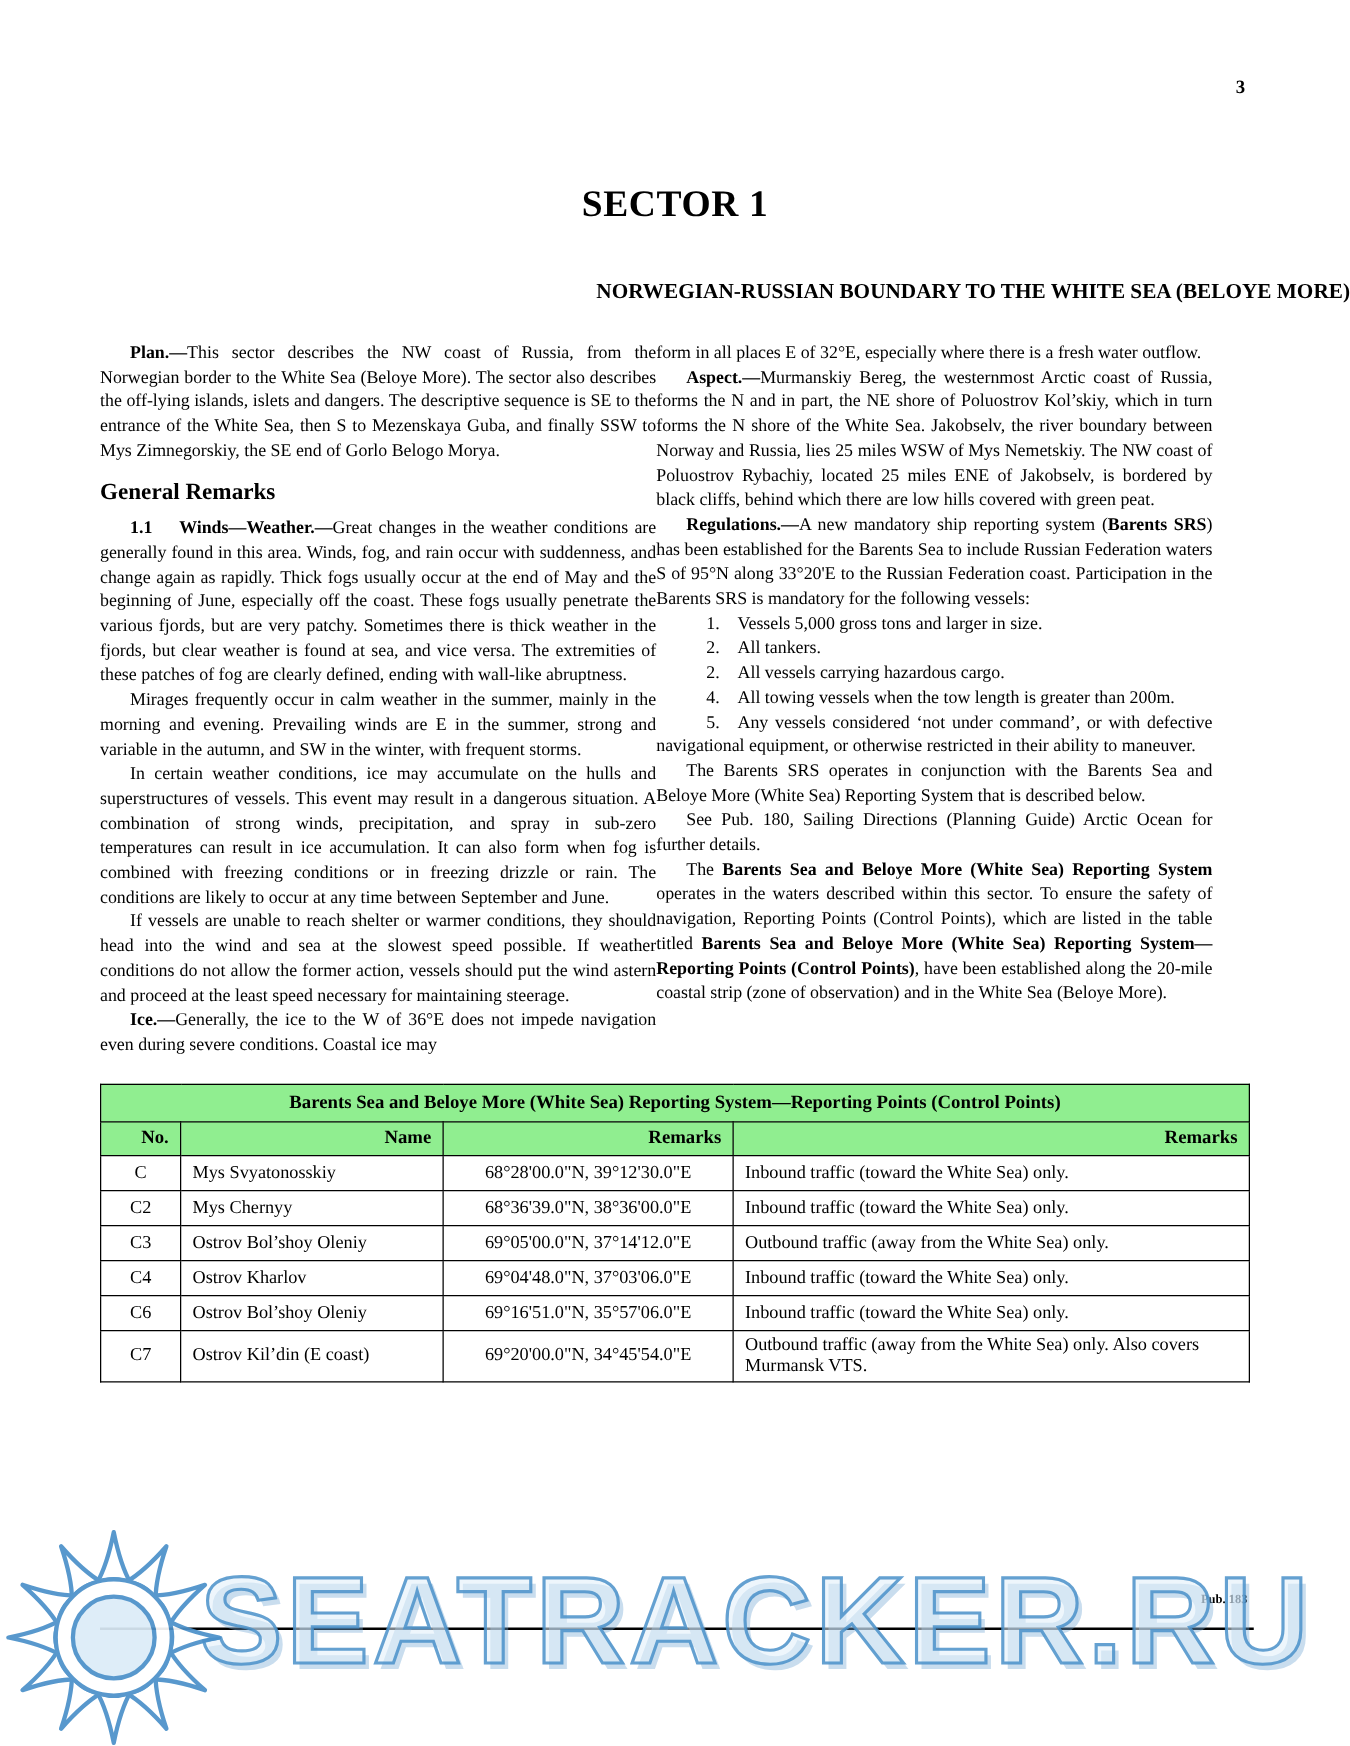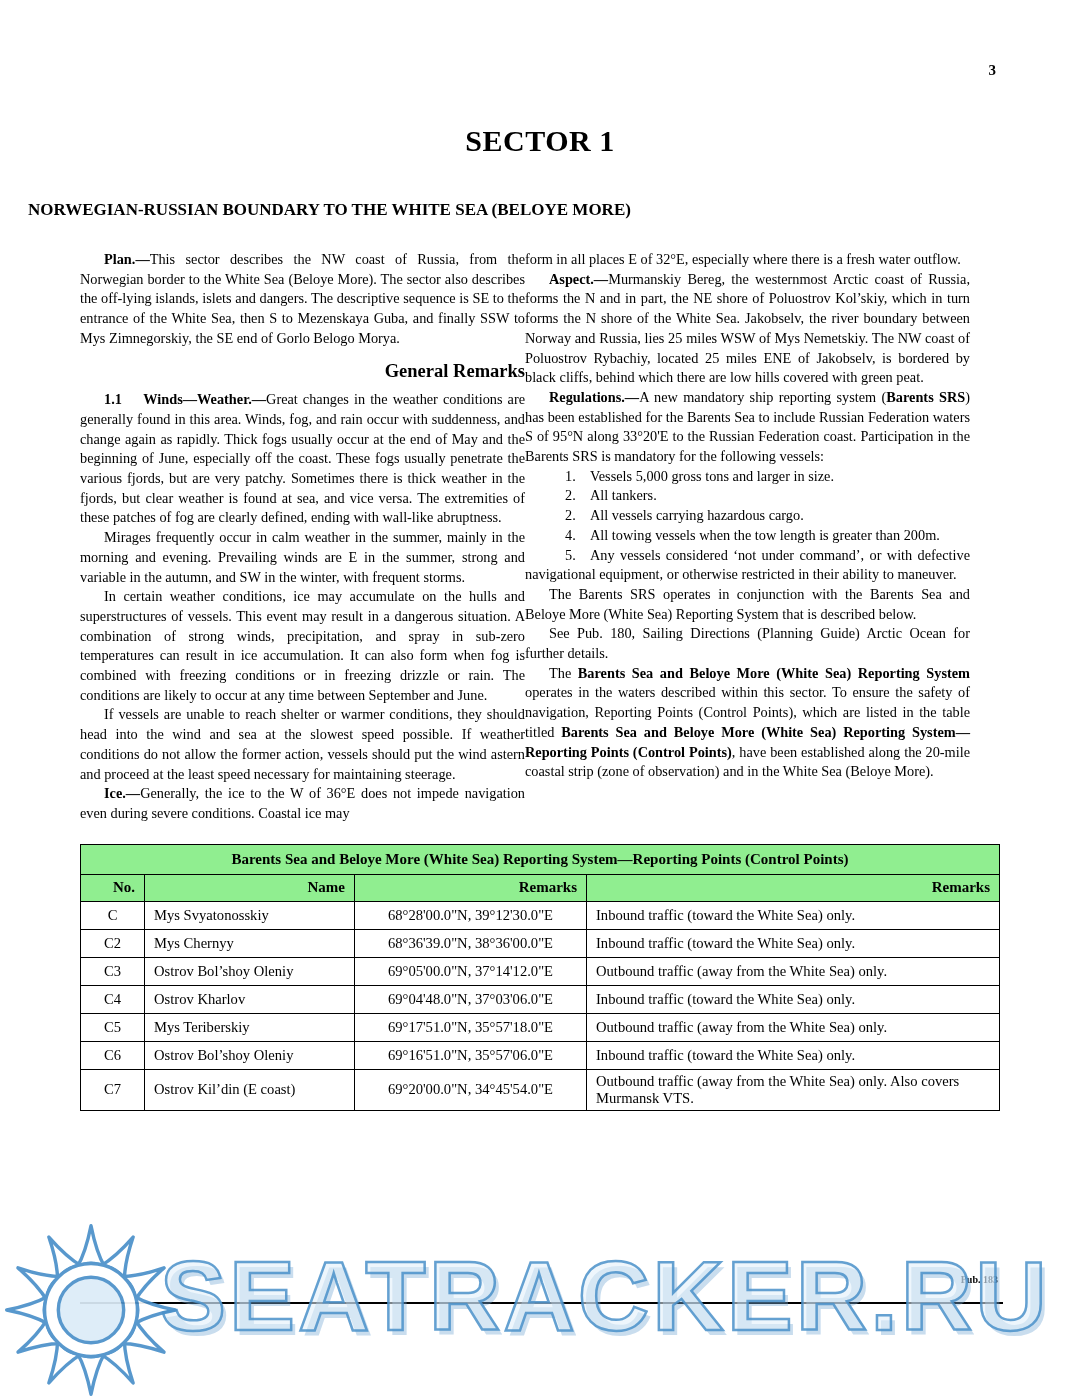--- a/index.html
+++ b/index.html
@@ -2,31 +2,31 @@
 <html lang="en" style="--green: #90EE90;"><head>
 <meta charset="utf-8">
 <style>
   * { margin: 0; padding: 0; box-sizing: border-box; }
   body { background: #ffffff; }
   .page {
     width: 1080px; height: 1397px; background: #ffffff; position: relative;
     overflow: hidden; font-family: "Liberation Serif", serif; color: #000;
   }
   .page-number { position: absolute; top: 62px; right: 84px; font-weight: bold; font-size: 15px; }
-  .sector-title { padding-top: 124px; text-align: center; font-size: 30px; font-weight: bold; letter-spacing: .5px; }
-  .subtitle { margin-top: 42px; text-align: left; font-size: 17px; font-weight: bold; margin-left: 28px; }
+  .sector-title { padding-top: 124px; text-align: center; font-size: 30px; font-weight: bold; letter-spacing: .5px; margin-top: 23px; }
+  .subtitle { margin-top: 42px; text-align: right; font-size: 17px; font-weight: bold; margin-left: 28px; }
   .columns {
     display: flex; margin: 30px 80px 0; text-align: justify;
     font-size: 14.3px; line-height: 19.7px; hyphens: auto;
   }
   .col { width: 445px; }
   .para { text-indent: 24px; }
   .noindent { text-indent: 0; font-family: Liberation Serif, serif; }
   .item { text-indent: 40px; }
-  .remarks-heading { font-size: 18.5px; font-weight: bold; margin: 13px 0 9px; text-align: right; }
+  .remarks-heading { font-size: 18.5px; font-weight: bold; margin: 13px 0 9px; text-align: left; }
   .bold { font-weight: bold; }
 
   .report-table {
     width: 920px; margin: 20px 80px 0; border-collapse: collapse; font-size: 14.6px;
   }
   .report-table th, .report-table td { border: 1px solid #000; padding: 3px 9px; vertical-align: middle; }
   .t-title th { background: var(--green, #90EE90); text-align: center; font-size: 15px; height: 30px; font-weight: bold; }
   .t-head th { background: var(--green, #90EE90); text-align: right; font-size: 15px; height: 27px; font-weight: bold; }
   .report-table td { height: 28px; }
   .c-no { width: 64px; } .c-name { width: 210px; } .c-pos { width: 232px; }
@@ -123,26 +123,20 @@
           <td class="td-rem">Outbound traffic (away from the White Sea) only.</td>
         </tr>
 
         <tr>
           <td class="td-no">C4</td>
           <td class="td-name">Ostrov Kharlov</td>
           <td class="td-pos">69°04'48.0"N, 37°03'06.0"E</td>
           <td class="td-rem">Inbound traffic (toward the White Sea) only.</td>
         </tr>
 
-        <tr>
-          <td class="td-no">C5</td>
-          <td class="td-name">Mys Teriberskiy</td>
-          <td class="td-pos">69°17'51.0"N, 35°57'18.0"E</td>
-          <td class="td-rem">Outbound traffic (away from the White Sea) only.</td>
-        </tr>
 
         <tr>
           <td class="td-no">C6</td>
           <td class="td-name">Ostrov Bol’shoy Oleniy</td>
           <td class="td-pos">69°16'51.0"N, 35°57'06.0"E</td>
           <td class="td-rem">Inbound traffic (toward the White Sea) only.</td>
         </tr>
 
         <tr>
           <td class="td-no">C7</td>

